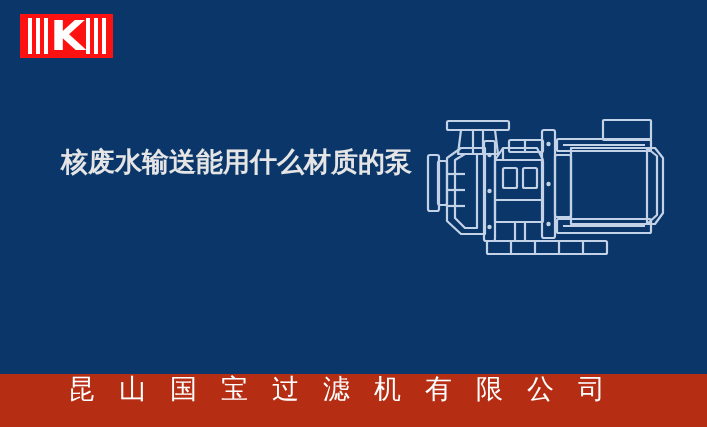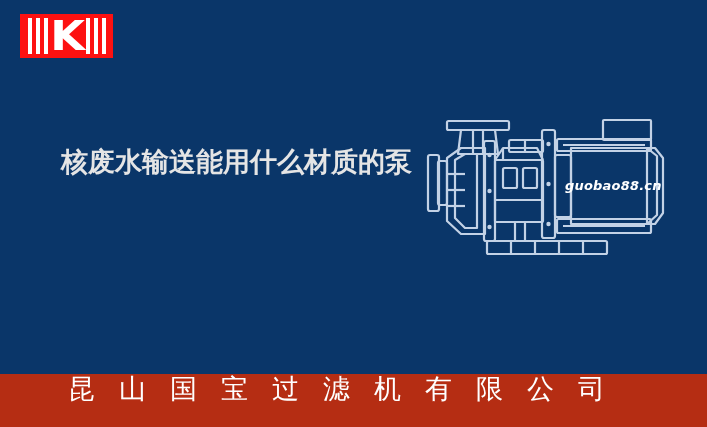--- a/index.html
+++ b/index.html
@@ -196,19 +196,18 @@
       <line x1="110" y1="133" x2="110" y2="146"></line>
       <line x1="134" y1="133" x2="134" y2="146"></line>
       <line x1="158" y1="133" x2="158" y2="146"></line>
 
       <line x1="90" y1="114" x2="90" y2="133"></line>
       <line x1="100" y1="114" x2="100" y2="133"></line>
 
     </svg>
   </div>
 
-  <div class="watermark">guobao88.cn</div>
 
   <div class="footer-bar">
     <div class="footer-text">昆山国宝过滤机有限公司</div>
   </div>
 
 </div>
 
 </body></html>

